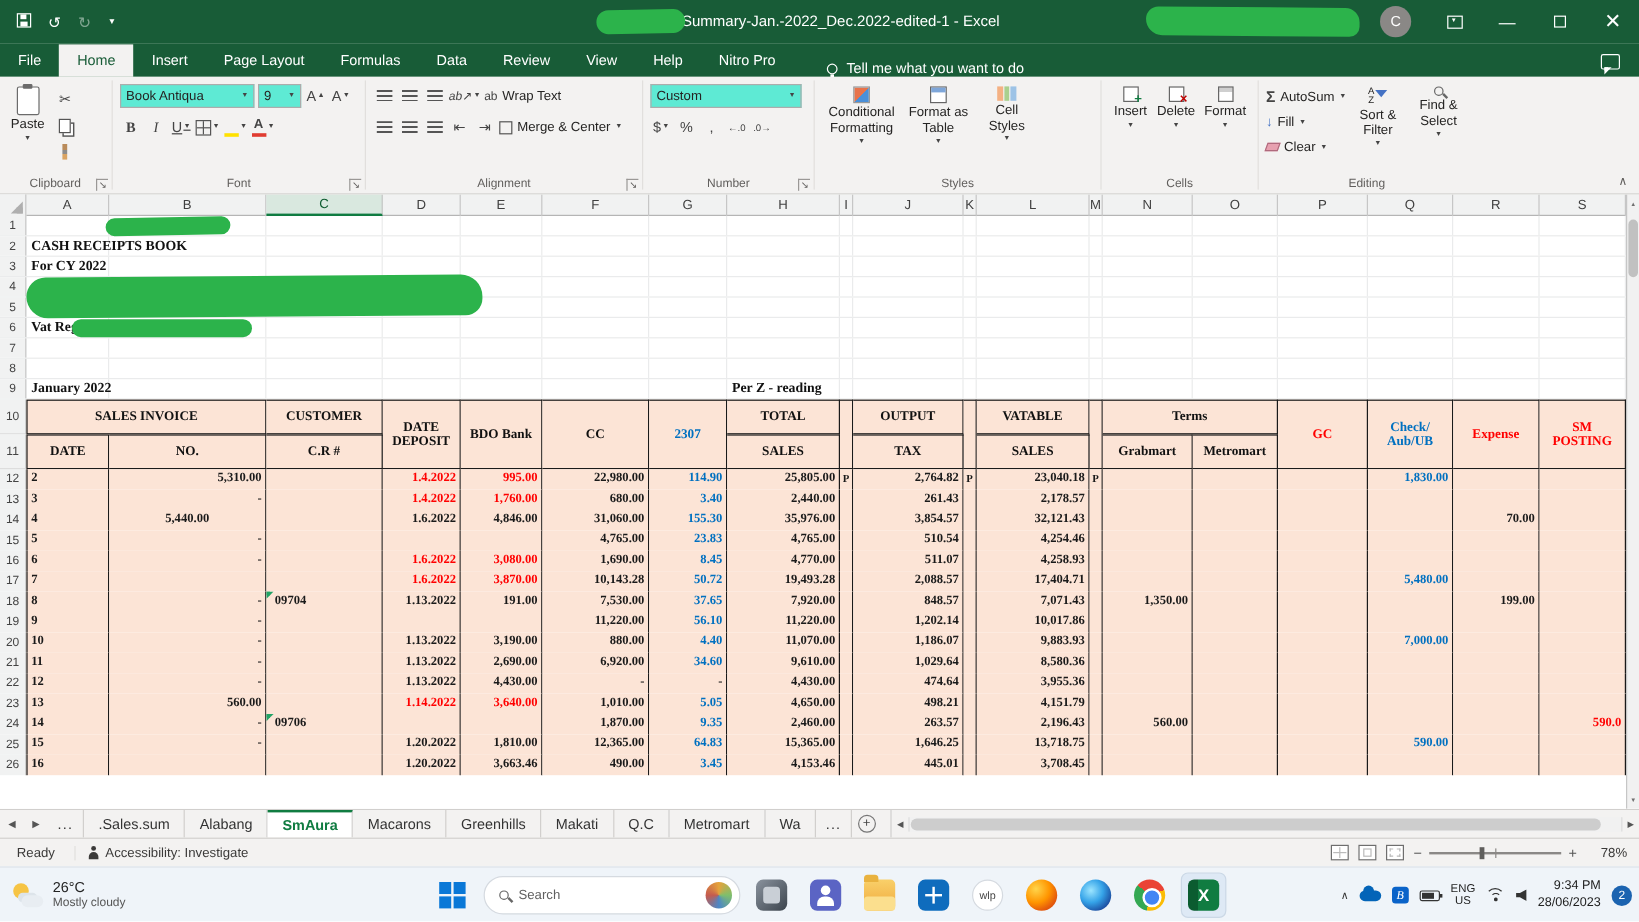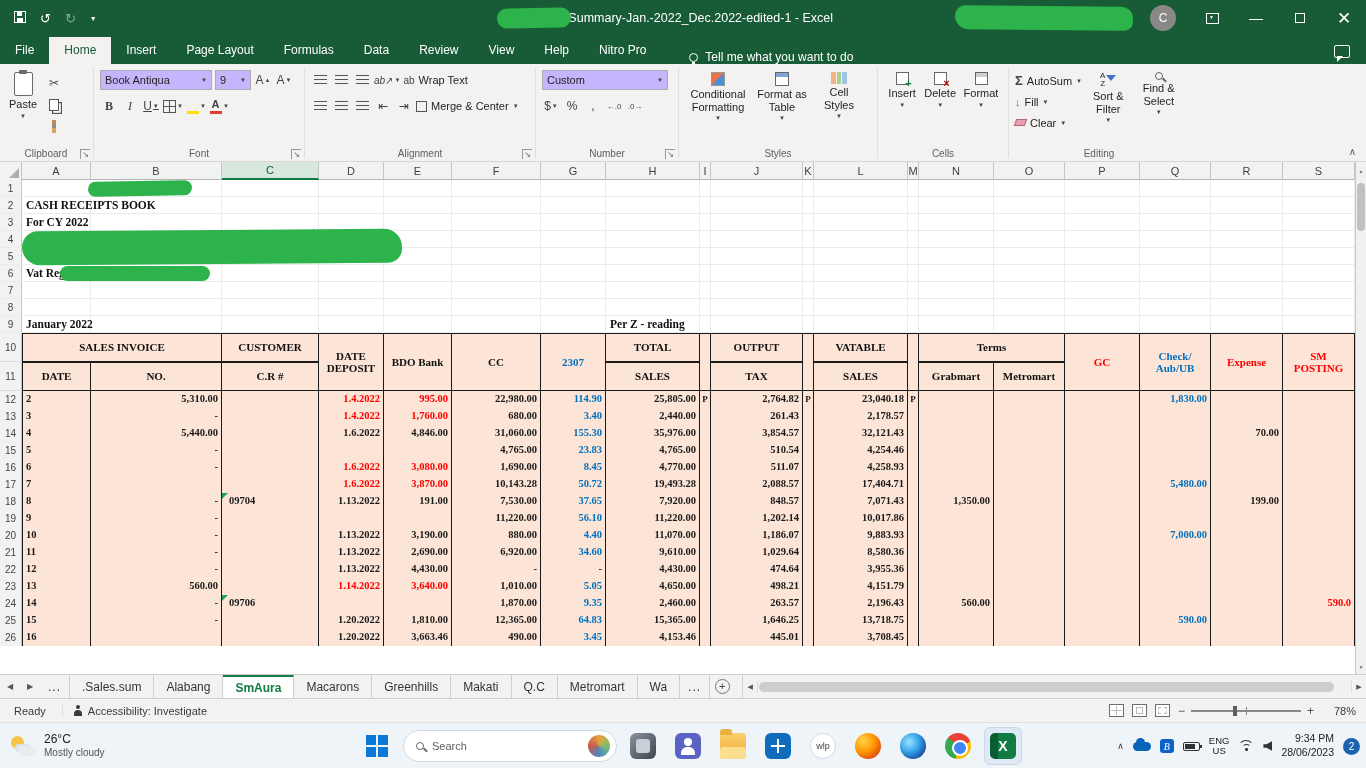--- a/index.html
+++ b/index.html
@@ -46,21 +46,21 @@
   
   .ribbon{height:98px;background:#F3F2F1;border-bottom:1px solid #D8D6D4;display:flex;flex:0 0 auto;position:relative}
   .rgroup{position:relative;padding:5px 5px 16px;flex:0 0 auto}
   .rg-label{position:absolute;bottom:2px;left:0;right:0;text-align:center;font-size:10px;color:#605E5C}
   .launcher{position:absolute;right:2px;bottom:2px;font-size:8px;color:#605E5C;border-top:1px solid #9a9896;border-left:1px solid #9a9896;padding:0 1px;line-height:9px}
   .rsep{width:1px;background:#E1DFDD;margin:3px 1px}
   .caret7{font-size:6px;color:#444;line-height:1}
   .bigv{display:flex;flex-direction:column;align-items:center;justify-content:flex-start;gap:2px;padding:3px 4px;font-size:11px;color:#252423;text-align:center;line-height:1.15}
   .rrow{display:flex;align-items:center;gap:3px;height:22px}
   .mini{min-width:18px;height:19px;display:flex;align-items:center;justify-content:center;gap:1px;color:#444;font-size:12px}
-  .selectbox{background:#c4b5fd;border:1px solid #ACACAC;height:20px;display:flex;align-items:center;font-size:11px;color:#252423;padding:0 4px;justify-content:space-between}
+  .selectbox{background:#5eead4;border:1px solid #ACACAC;height:20px;display:flex;align-items:center;font-size:11px;color:#252423;padding:0 4px;justify-content:space-between}
   .lbl11{font-size:11px;color:#252423;white-space:nowrap}
 
   
   .i-clipboard{width:19px;height:24px;border:1.5px solid #6b6b6b;background:#fff;border-radius:2px;position:relative}
   .i-clipboard::before{content:"";position:absolute;left:4px;top:-3px;width:8px;height:4px;background:#6b6b6b;border-radius:1px}
   .i-copy{width:10px;height:12px;border:1.2px solid #555;background:#fff;box-shadow:3px 3px 0 -1.2px #fff,3px 3px 0 0 #555}
   .i-brush{width:4px;height:13px;background:linear-gradient(#b98b5a 0 5px,#8c8c8c 5px 8px,#d9a463 8px)}
   .i-bars{width:13px;height:10px;background:repeating-linear-gradient(to bottom,#555 0 1.5px,transparent 1.5px 4px)}
   .i-box{width:13px;height:13px;border:1px solid #555;position:relative}
   .i-box.grid::before{content:"";position:absolute;inset:0;background:
@@ -373,21 +373,21 @@
           <span class="mini" data-name="comma-style-icon">,</span>
           <span class="mini" style="font-size:8px" data-name="increase-decimal-icon">←.0</span>
           <span class="mini" style="font-size:8px" data-name="decrease-decimal-icon">.0→</span>
         </div>
       </div>
       <div class="rg-label" data-name="group-label-number">Number</div>
       <span class="launcher" data-name="number-dialog-launcher-icon">↘</span>
     </div>
     <div class="rsep"></div>
 
-    <div class="rgroup" data-name="styles-group" style="width:196px">
+    <div class="rgroup" data-name="styles-group" style="width:236px">
       <div style="display:flex">
         <div class="bigv" style="width:66px" data-name="conditional-formatting-button">
           <span class="i-cf" data-name="conditional-formatting-icon"></span>
           <span class="twoline">Conditional Formatting</span>
           <span class="caret7">▼</span>
         </div>
         <div class="bigv" style="width:62px" data-name="format-as-table-button">
           <span class="i-fat" data-name="format-as-table-icon"></span>
           <span class="twoline">Format as Table</span>
           <span class="caret7">▼</span>
@@ -772,21 +772,21 @@
           <div class="dcell " data-name="cell-N13" style="width: 75px;"></div>
           <div class="dcell " data-name="cell-O13" style="width: 71px;"></div>
           <div class="dcell " data-name="cell-P13" style="width: 75px;"></div>
           <div class="dcell " data-name="cell-Q13" style="width: 71px;"></div>
           <div class="dcell " data-name="cell-R13" style="width: 72px;"></div>
           <div class="dcell " data-name="cell-S13" style="width: 72px;"></div>
         </div>
         <div class="drow" data-name="sheet-row-14">
           <div class="gut" data-name="row-header-14">14</div>
           <div class="dcell al first" data-name="cell-A14" style="width: 69px;">4</div>
-          <div class="dcell " data-name="cell-B14" style="width: 131px;">5,440.00</div>
+          <div class="dcell " data-name="cell-B14" style="width: 131px; text-align: center;">5,440.00</div>
           <div class="dcell al" data-name="cell-C14" style="width: 97px;"></div>
           <div class="dcell " data-name="cell-D14" style="width: 65px;">1.6.2022</div>
           <div class="dcell " data-name="cell-E14" style="width: 68px;">4,846.00</div>
           <div class="dcell " data-name="cell-F14" style="width: 89px;">31,060.00</div>
           <div class="dcell  blue" data-name="cell-G14" style="width: 65px;">155.30</div>
           <div class="dcell " data-name="cell-H14" style="width: 94px;">35,976.00</div>
           <div class="dcell ac" data-name="cell-I14" style="width: 11px;"></div>
           <div class="dcell " data-name="cell-J14" style="width: 92px;">3,854.57</div>
           <div class="dcell ac" data-name="cell-K14" style="width: 11px;"></div>
           <div class="dcell " data-name="cell-L14" style="width: 94px;">32,121.43</div>

